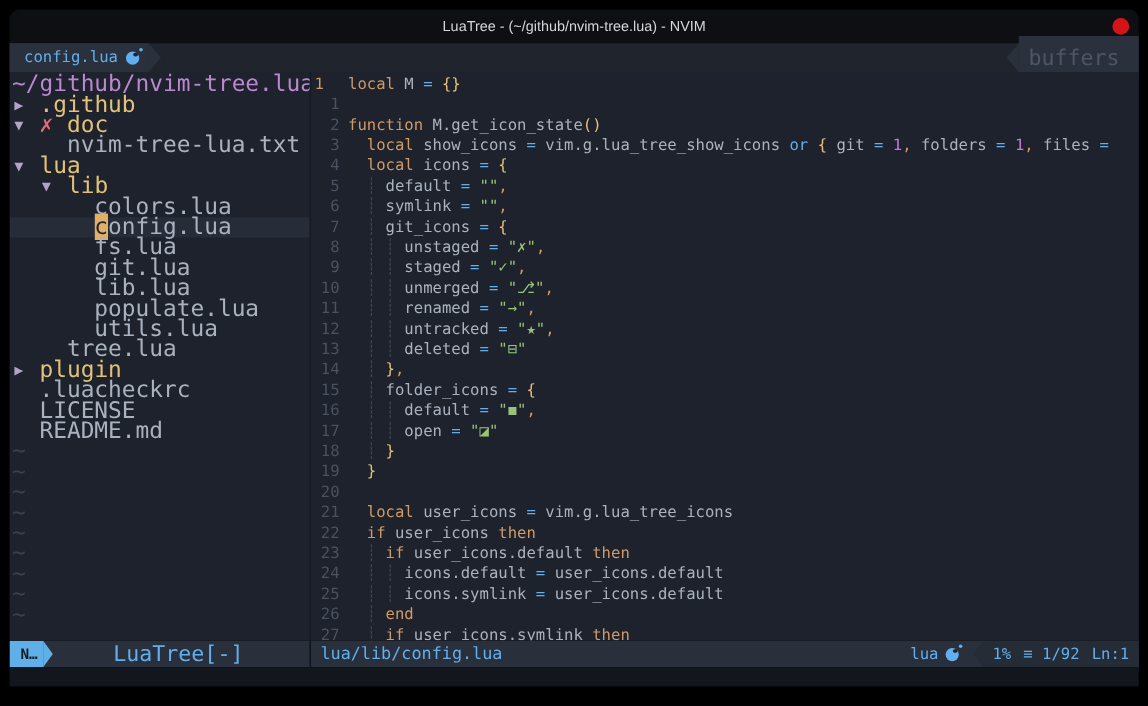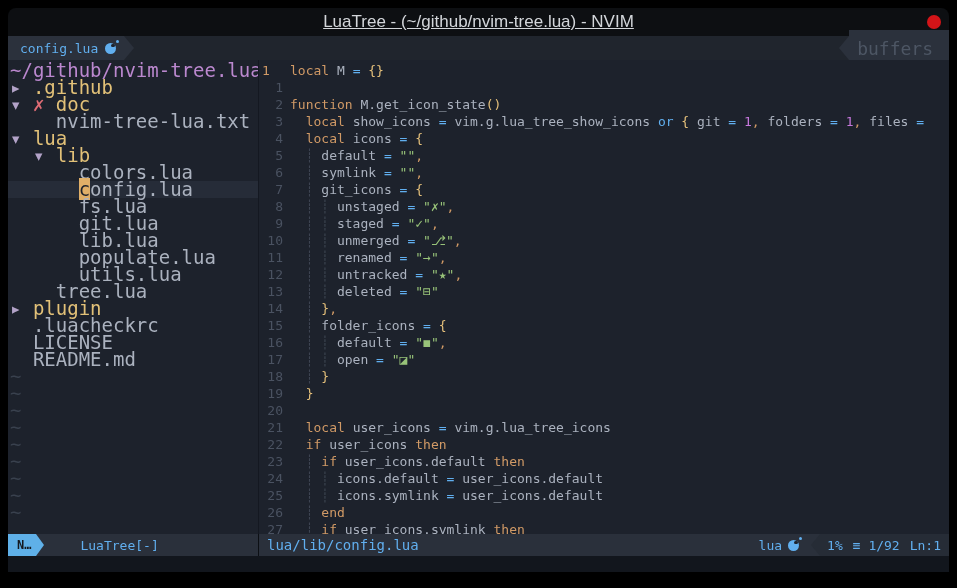--- a/index.html
+++ b/index.html
@@ -2,21 +2,21 @@
 <html style="--bg: #1d222c; --titlebar: #0d0f12; --titleText: #d3d6da; --close: #d31418; --tabFill: #20252d; --tabBg: #2b313c; --tabDim: #4d5664; --accent: #61afef; --sl: #2a303b; --slDark: #262c36; --badge: #5fb0e8; --badgeText: #15191f; --cmd: #12161d; --fg: #abb2bf; --kw: #d19a66; --op: #61afef; --brace: #e5c07b; --num: #c678dd; --str: #98c379; --guide: #3f4754; --dimnum: #4a5261; --curnum: #d19a66; --root: #bb88cf; --folder: #e2c178; --arrow: #b3a3c8; --gitdirty: #e06c75; --file: #abb2bf; --tilde: #39414e; --cursorline: #262c38; --cursorBg: #e0af68; --cursorFg: #1d222c;"><head>
 <meta charset="utf-8">
 <style>
   html,body{margin:0;padding:0;width:957px;height:588px;background:#000;overflow:hidden;
     font-family:"DejaVu Sans Mono",monospace;}
   .abs{position:absolute;}
 
   
   .titlebar{left:8px;top:8px;width:941px;height:28px;background:var(--titlebar);
     border-radius:8px 8px 0 0;display:flex;align-items:center;justify-content:center;}
-  .title{color:var(--titleText);font-family:"Liberation Sans",sans-serif;font-size:17px;text-decoration:underline;}
+  .title{color:var(--titleText);font-family:"Liberation Sans",sans-serif;font-size:12px;}
   .close-btn{position:absolute;right:8px;top:7px;width:14px;height:14px;border-radius:50%;
     background:var(--close);}
 
   
   .tabline{left:8px;top:36px;width:941px;height:24px;background:var(--tabFill);display:flex;align-items:stretch;}
   .tab{display:flex;align-items:center;gap:7px;padding:0 8px 0 12px;background:var(--tabBg);
     color:var(--accent);font-size:13px;}
   .tab-arrow{width:0;height:0;border-top:12px solid transparent;border-bottom:12px solid transparent;
     border-left:10px solid var(--tabBg);}
   .buffers{margin-left:auto;display:flex;align-items:center;}
@@ -50,21 +50,21 @@
   .c-tilde{color:var(--tilde);}
   .c-cursor{background:var(--cursorBg);color:var(--cursorFg);}
 
   
   .statusline{left:8px;top:534px;width:941px;height:22px;display:flex;gap:1px;background:#0c0f14;}
   .sl-left{width:250px;flex:0 0 250px;background:var(--sl);display:flex;align-items:center;overflow:hidden;}
   .mode-badge{background:var(--badge);color:var(--badgeText);height:22px;line-height:22px;
     padding:0 5px 0 9px;font-weight:bold;font-size:12px;margin-left:0;}
   .badge-arrow{width:0;height:0;border-top:11px solid transparent;border-bottom:11px solid transparent;
     border-left:8px solid var(--badge);}
-  .sl-title{margin-left:11px;color:var(--accent);font-size:13px;padding-left:25px;}
+  .sl-title{margin-left:25px;color:var(--accent);font-size:18px;padding-left:25px;}
   .sl-right{flex:1;background:var(--sl);display:flex;align-items:center;justify-content:space-between;
     padding-left:8px;overflow:hidden;}
   .sl-file{color:var(--accent);font-size:14px;}
   .sl-rgroup{display:flex;align-items:center;height:100%;}
   .sl-ft{color:var(--accent);font-size:13px;display:flex;align-items:center;gap:6px;padding-right:12px;}
   .chev{width:0;height:0;border-top:11px solid transparent;border-bottom:11px solid transparent;
     border-right:9px solid var(--slDark);}
   .sl-stats{background:var(--slDark);height:100%;display:flex;align-items:center;gap:10px;
     padding:0 8px 0 7px;color:var(--accent);font-size:13px;white-space:pre;}
 

